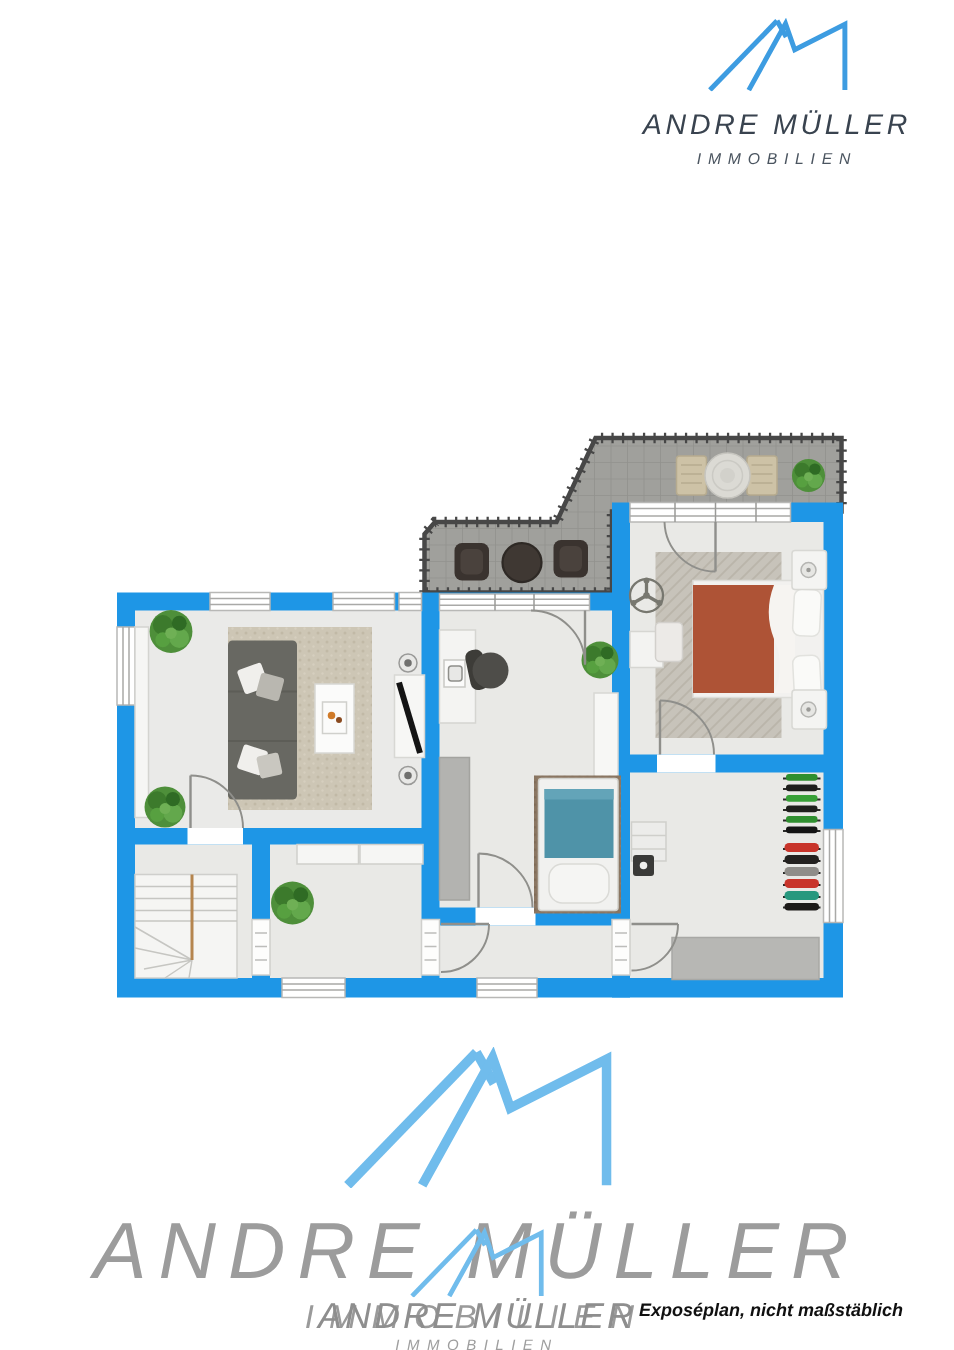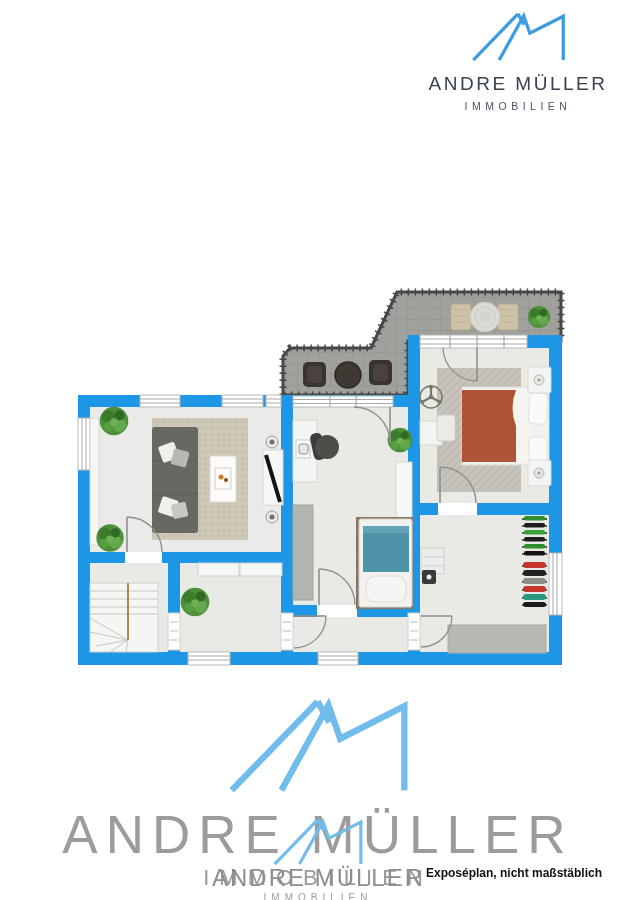--- a/index.html
+++ b/index.html
@@ -1,18 +1,18 @@
 <!DOCTYPE html>
 <html><head>
 <meta charset="utf-8">
 <style>
   html,body{margin:0;padding:0;}
   body{width:636px;height:900px;overflow:hidden;background:#fff;position:relative;
        font-family:"Liberation Sans", sans-serif;}
-  .page{position:absolute;inset:0;width:636px;height:900px;background:#fff;}
+  .page{position:absolute;inset:0;width:636px;height:900px;background:#fff;font-style:italic;}
 
   
   .top-logo{position:absolute;left:398px;top:12px;width:240px;display:flex;
             flex-direction:column;align-items:center;}
   .top-logo .mark{color:#3d9ce1;}
   .top-brand{margin-top:12px;font-size:19px;letter-spacing:2.5px;color:#39434f;
              white-space:nowrap;font-weight:500;}
   .top-tagline{margin-top:5px;font-size:10.5px;letter-spacing:4.5px;color:#4b5560;
                white-space:nowrap;}
 

